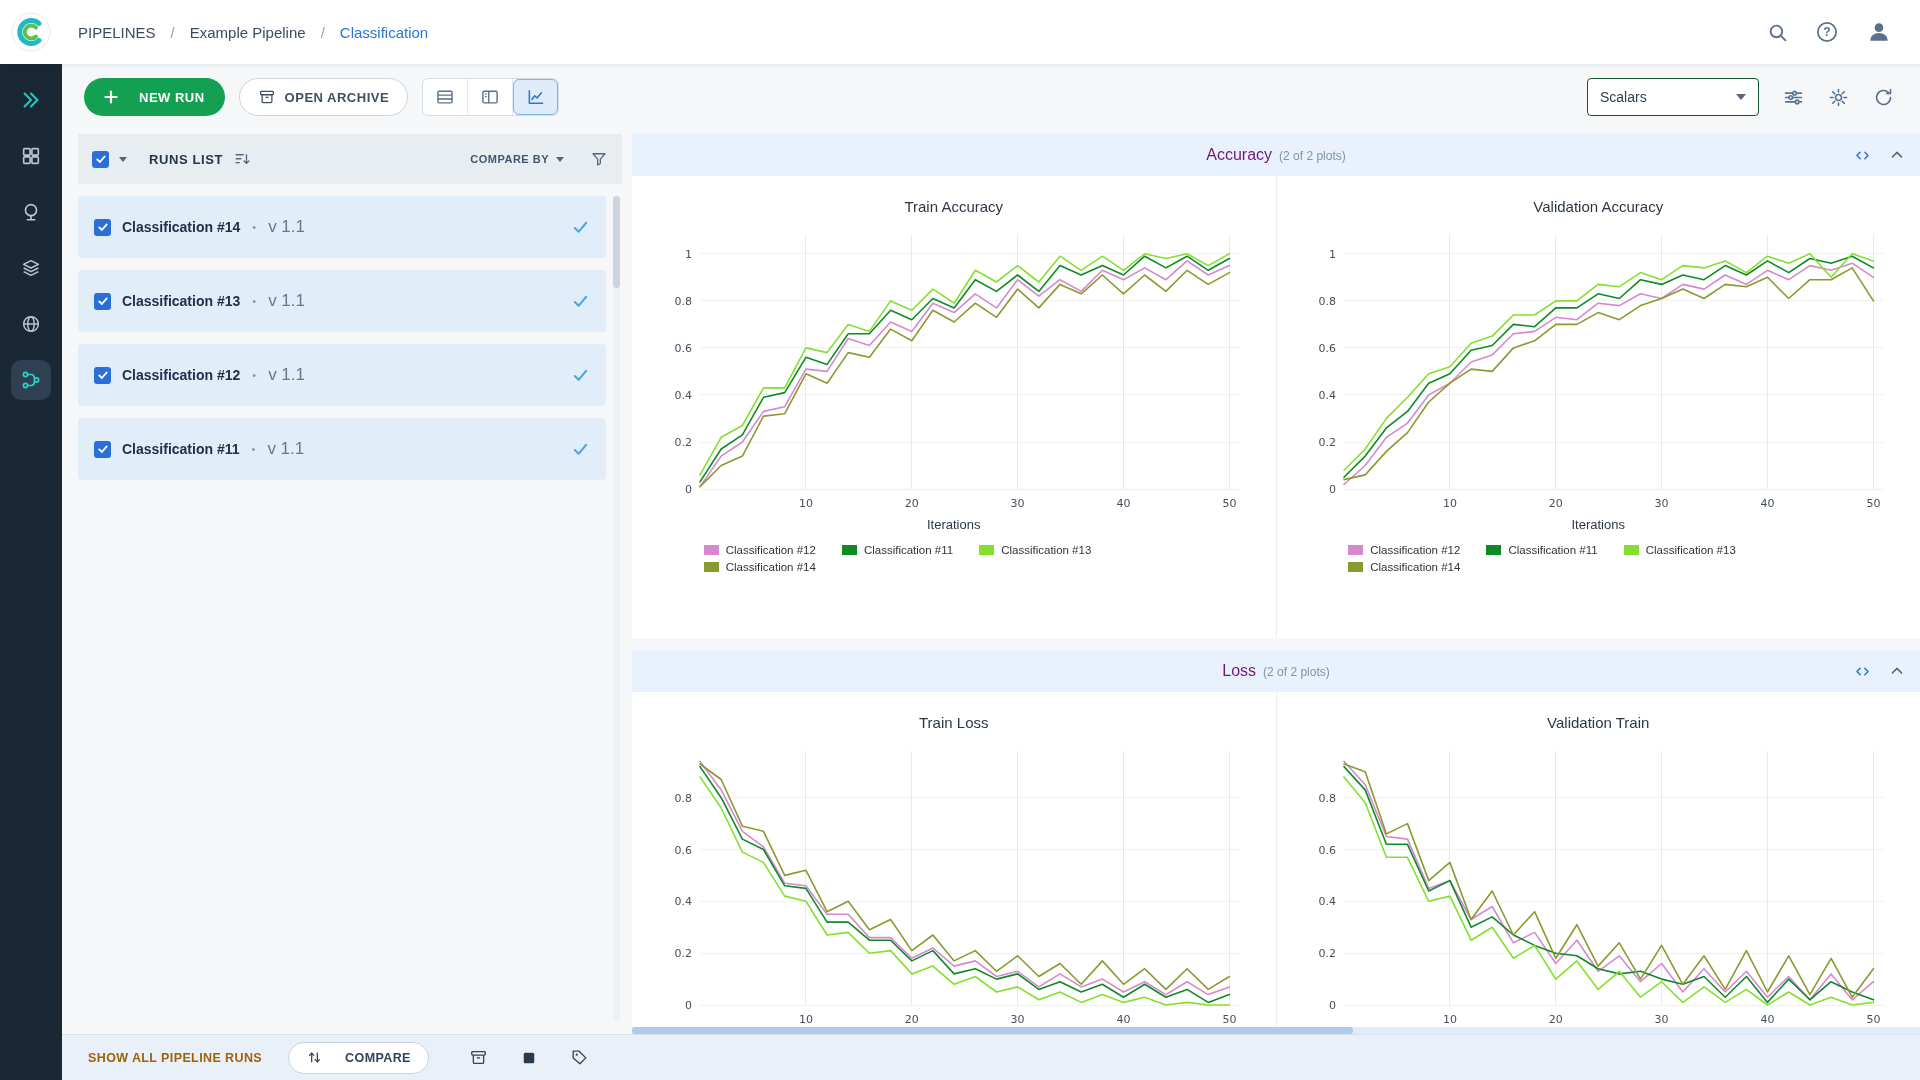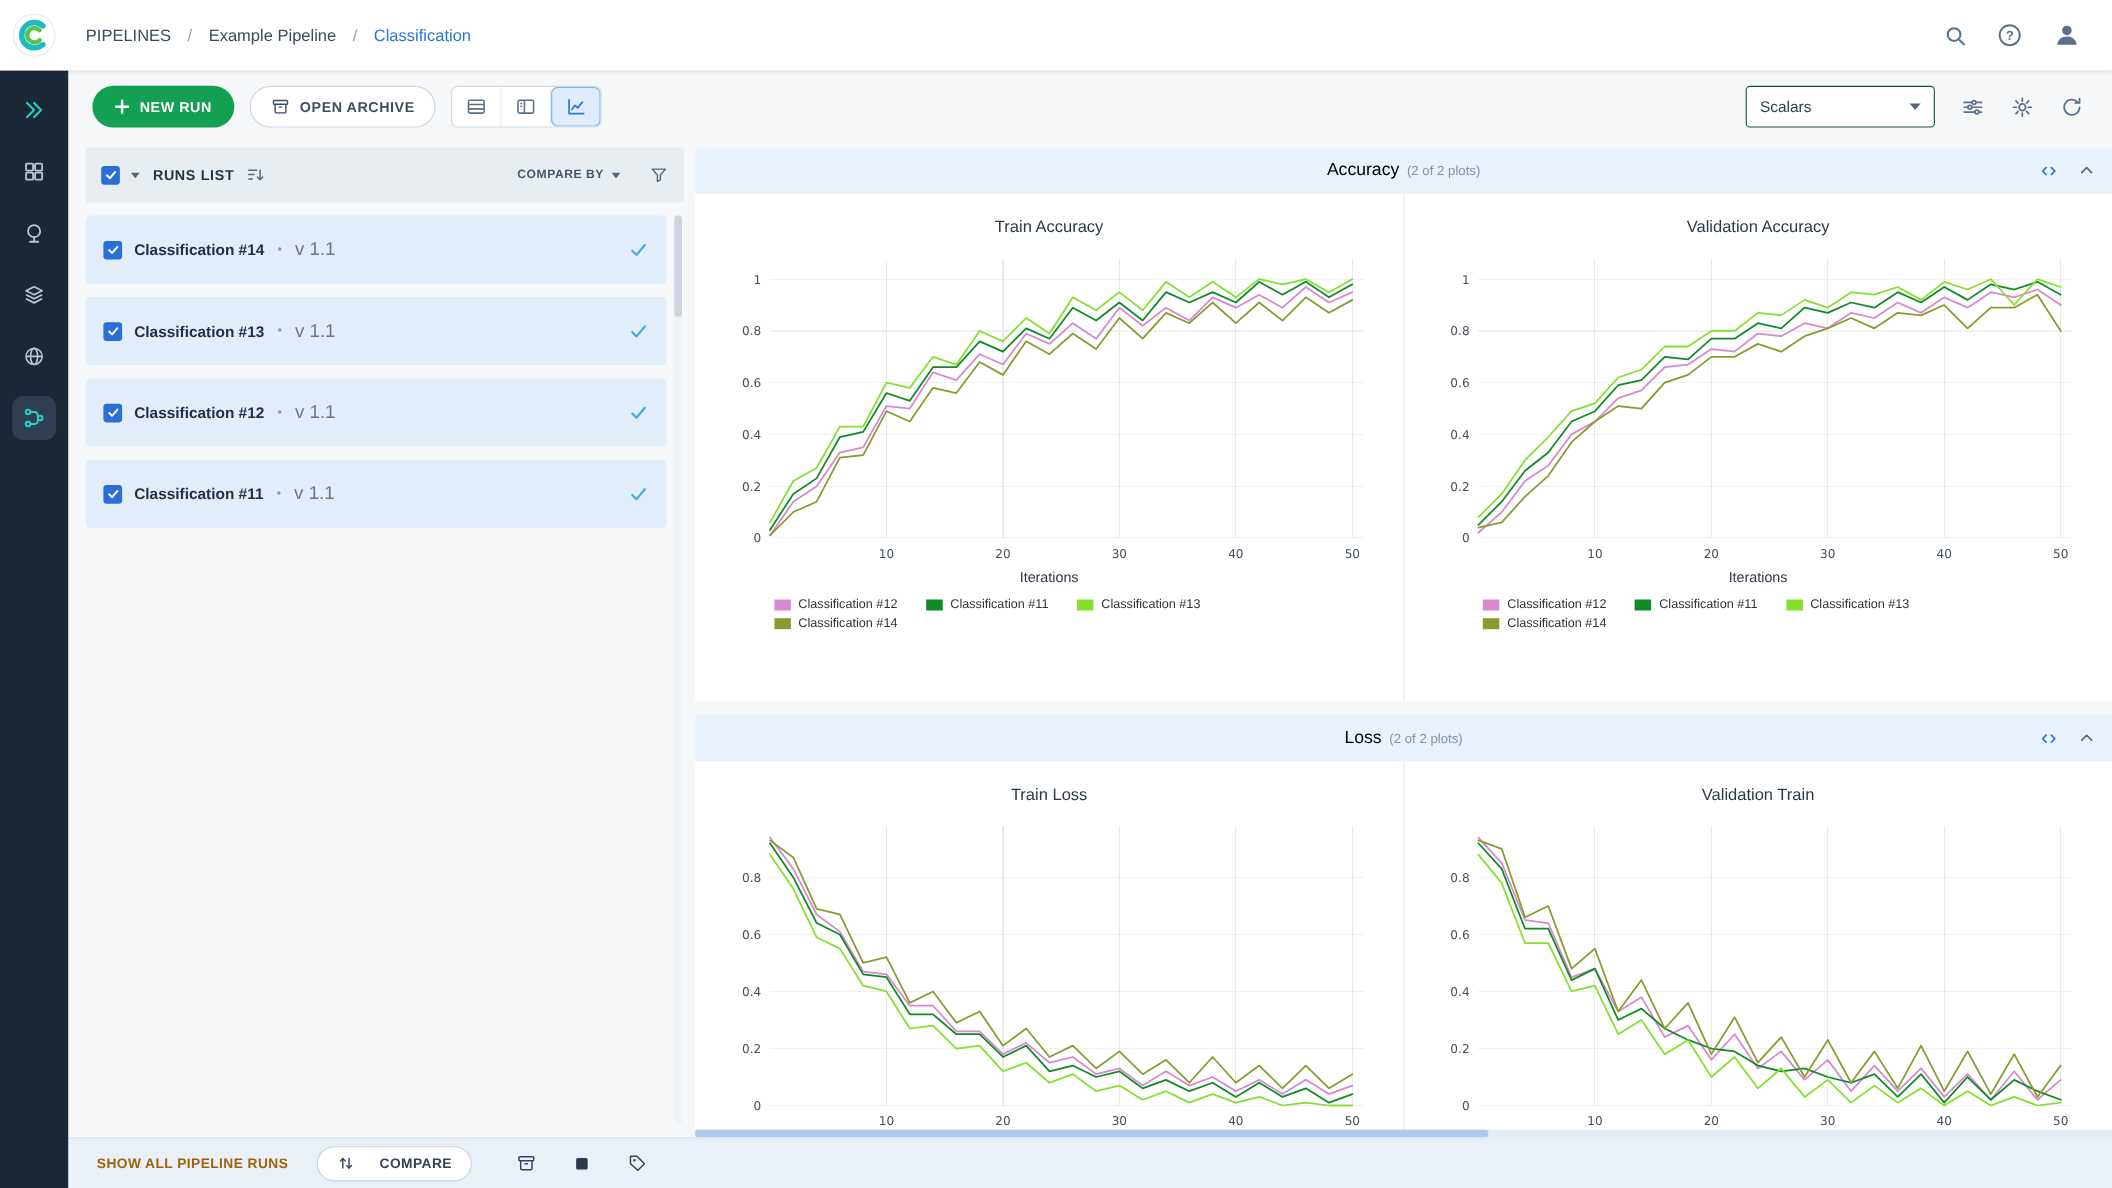--- a/index.html
+++ b/index.html
@@ -17,56 +17,56 @@
   .icon-btn{cursor:pointer;display:flex;align-items:center;justify-content:center}
 
   
   .rail{position:fixed;top:64px;left:0;bottom:0;width:62px;background:#1a2735;display:flex;flex-direction:column;align-items:center;padding-top:16px;gap:16px;z-index:19}
   .rail-item{width:40px;height:40px;border-radius:10px;display:flex;align-items:center;justify-content:center;cursor:pointer}
   .rail-item.active{background:#2e4052}
 
   
   .content{position:fixed;left:62px;top:64px;right:0;bottom:0;display:flex;flex-direction:column;background:#f5f7f9}
   .toolbar{height:66px;flex:none;display:flex;align-items:center;padding:0 26px 0 22px}
-  .btn-new-run{height:38px;border:none;border-radius:19px;background:#14a052;color:#fff;font-family:inherit;font-size:13px;font-weight:bold;letter-spacing:.5px;display:inline-flex;align-items:center;gap:9px;padding:0 20px;cursor:pointer}
+  .btn-new-run{height:38px;border:none;border-radius:19px;background:#14a052;color:#fff;font-family:inherit;font-size:13px;font-weight:bold;letter-spacing:.5px;display:inline-flex;align-items:center;gap:21px;padding:0 20px;cursor:pointer}
   .btn-archive{height:38px;border:1px solid #ccd6df;border-radius:19px;background:#fff;color:#3d4f63;font-family:inherit;font-size:13px;font-weight:bold;letter-spacing:.5px;display:inline-flex;align-items:center;gap:9px;padding:0 18px;margin-left:14px;cursor:pointer}
   .view-toggle{display:flex;border:1px solid #d3dbe3;border-radius:6px;background:#fff;margin-left:14px;overflow:hidden}
   .view-btn{width:45px;height:36px;display:flex;align-items:center;justify-content:center;cursor:pointer;border-right:1px solid #e5eaf0}
   .view-btn:last-child{border-right:none}
   .view-btn.active{background:#ddebfb;outline:1px solid #84b1e6;outline-offset:-1px;border-radius:6px}
   .toolbar-right{margin-left:auto;display:flex;align-items:center;gap:24px}
   .select{width:172px;height:38px;background:#fff;border:1px solid #14532d;border-radius:4px;display:flex;align-items:center;justify-content:space-between;padding:0 12px;font-size:14px;color:#2c3e50;cursor:pointer}
   .caret{width:0;height:0;border-left:5px solid transparent;border-right:5px solid transparent;border-top:6px solid #54677c}
   .caret.sm{border-left-width:4px;border-right-width:4px;border-top-width:5px}
 
   
   .workspace{flex:1;display:flex;overflow:hidden;padding-left:16px}
 
   
   .runs-panel{width:544px;flex:none;display:flex;flex-direction:column;padding-top:4px;position:relative}
   .runs-header{height:50px;background:#e8edf2;display:flex;align-items:center;padding:0 14px;gap:10px;flex:none}
-  .runs-title{font-size:13px;font-weight:bold;color:#24344a;letter-spacing:.6px;margin-left:2px}
+  .runs-title{font-size:13px;font-weight:bold;color:#24344a;letter-spacing:.6px;margin-left:12px}
   .runs-header .spacer{flex:1}
   .sorted-by{display:flex;align-items:center;gap:7px;font-size:11px;font-weight:bold;letter-spacing:.5px;color:#41566e;cursor:pointer}
   .runs-rows{margin-top:12px;display:flex;flex-direction:column;gap:12px;padding-right:16px}
   .run-row{height:62px;background:#e2edfa;border-radius:4px;display:flex;align-items:center;gap:11px;padding:0 16px;cursor:pointer}
   .run-name{font-size:14px;font-weight:bold;color:#20304a}
   .run-dot{color:#8795a5;font-size:11px;margin:0 1px}
   .run-version{font-size:17px;color:#66788c}
   .run-check{margin-left:auto}
   .cbx{width:17px;height:17px;border-radius:3px;background:#2b6fd6;display:inline-flex;align-items:center;justify-content:center;flex:none;cursor:pointer}
   .runs-scroll{position:absolute;right:2px;top:66px;bottom:12px;width:7px;background:#eef1f5;border-radius:4px}
   .runs-scroll .thumb{width:100%;height:92px;background:#ccd5de;border-radius:4px}
 
   
   .plots-panel{flex:1;display:flex;flex-direction:column;gap:12px;padding:4px 0 0 10px;overflow:hidden;position:relative}
   .section{flex:none}
   .section-header{height:42px;background:#e9f2fc;display:flex;align-items:center;justify-content:center;position:relative;border-radius:2px}
   .section-title-wrap{display:flex;align-items:baseline;gap:7px}
-  .section-title{color:#000000;font-size:16px;cursor:default}
+  .section-title{color:#701a75;font-size:16px;cursor:default}
   .section-count{color:#7e93ab;font-size:12px}
   .section-actions{position:absolute;right:14px;top:0;bottom:0;display:flex;align-items:center;gap:16px}
   .plots-row{display:flex;background:#fff;height:462px}
   .plot-cell{flex:1;padding:22px 10px 10px;display:flex;flex-direction:column;align-items:center;border-right:1px solid #ececec;overflow:hidden}
   .plot-cell:last-child{border-right:none}
   .plot-title{font-size:15px;color:#2c3845;margin-bottom:8px}
   .chart-svg{width:600px;height:292px}
   .chart-svg text{font:11px "DejaVu Sans",sans-serif;fill:#45505c}
   .xlabel{font-size:13px;color:#2c3845;margin-top:2px}
   .legend{width:500px;display:flex;flex-wrap:wrap;column-gap:26px;row-gap:5px;margin-top:12px}

